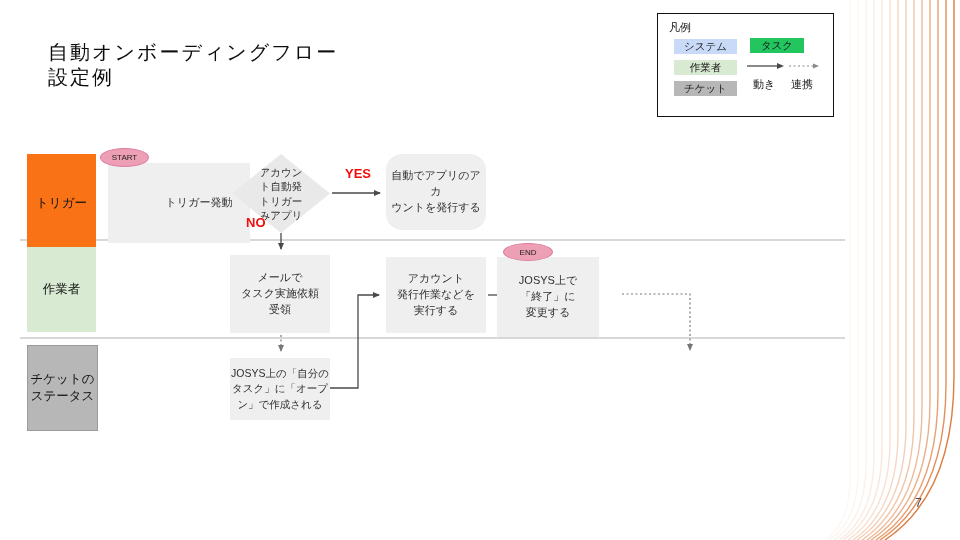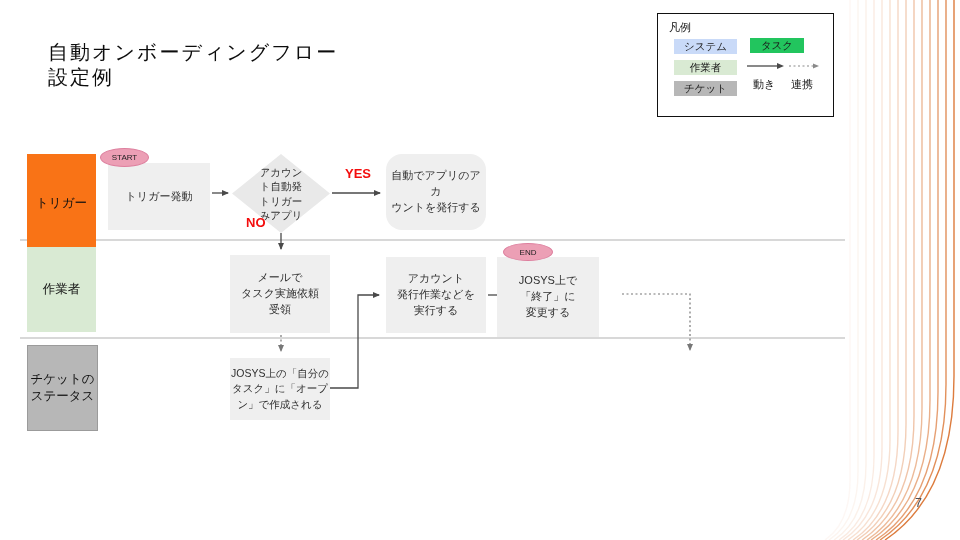--- a/index.html
+++ b/index.html
@@ -36,21 +36,21 @@
               justify-content:center;text-align:center;font-size:12.5px;color:#111;z-index:2;}
   .lane-trigger{top:154px;height:98px;background:#f97316;}
   .lane-worker{top:247px;height:85px;background:#d9ead3;}
   .lane-ticket{top:345px;height:84px;background:#b7b7b7;border:1px solid #9b9b9b;}
   .lane-sep{position:absolute;left:20px;width:825px;height:2px;background:#d8d8d8;z-index:1;}
   .sep1{top:239px;} .sep2{top:337px;}
 
   
   .node{position:absolute;background:#efefef;display:flex;align-items:center;justify-content:center;
         text-align:center;font-size:11px;line-height:1.45;color:#2f2f2f;z-index:2;}
-  .n-trigger-fired{left:108px;top:163px;width:102px;height:67px;}
+  .n-trigger-fired{left:108px;top:163px;width:102px;height:80px;padding-left:40px;}
   .n-auto-issue{left:386px;top:154px;width:100px;height:76px;border-radius:16px;}
   .n-mail{left:230px;top:255px;width:100px;height:78px;}
   .n-execute{left:386px;top:257px;width:100px;height:76px;}
   .n-josys-done{left:497px;top:257px;width:102px;height:80px;}
   .n-task-open{left:230px;top:358px;width:100px;height:62px;font-size:10.5px;}
   .n-approved{left:640px;top:358px;width:100px;height:59px;}
   .diamond{position:absolute;left:232px;top:154px;width:98px;height:79px;background:#e9e9e9;
            clip-path:polygon(50% 0,100% 50%,50% 100%,0 50%);display:flex;align-items:center;
            justify-content:center;text-align:center;font-size:10.5px;line-height:1.35;
            color:#2f2f2f;z-index:2;}

